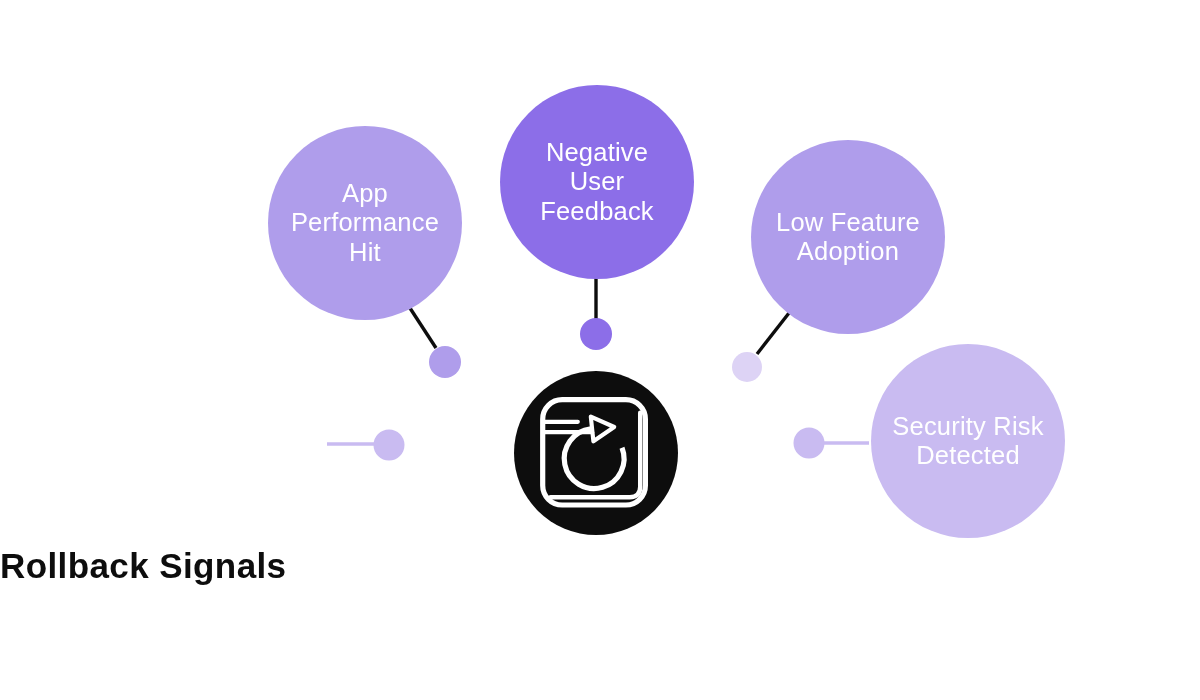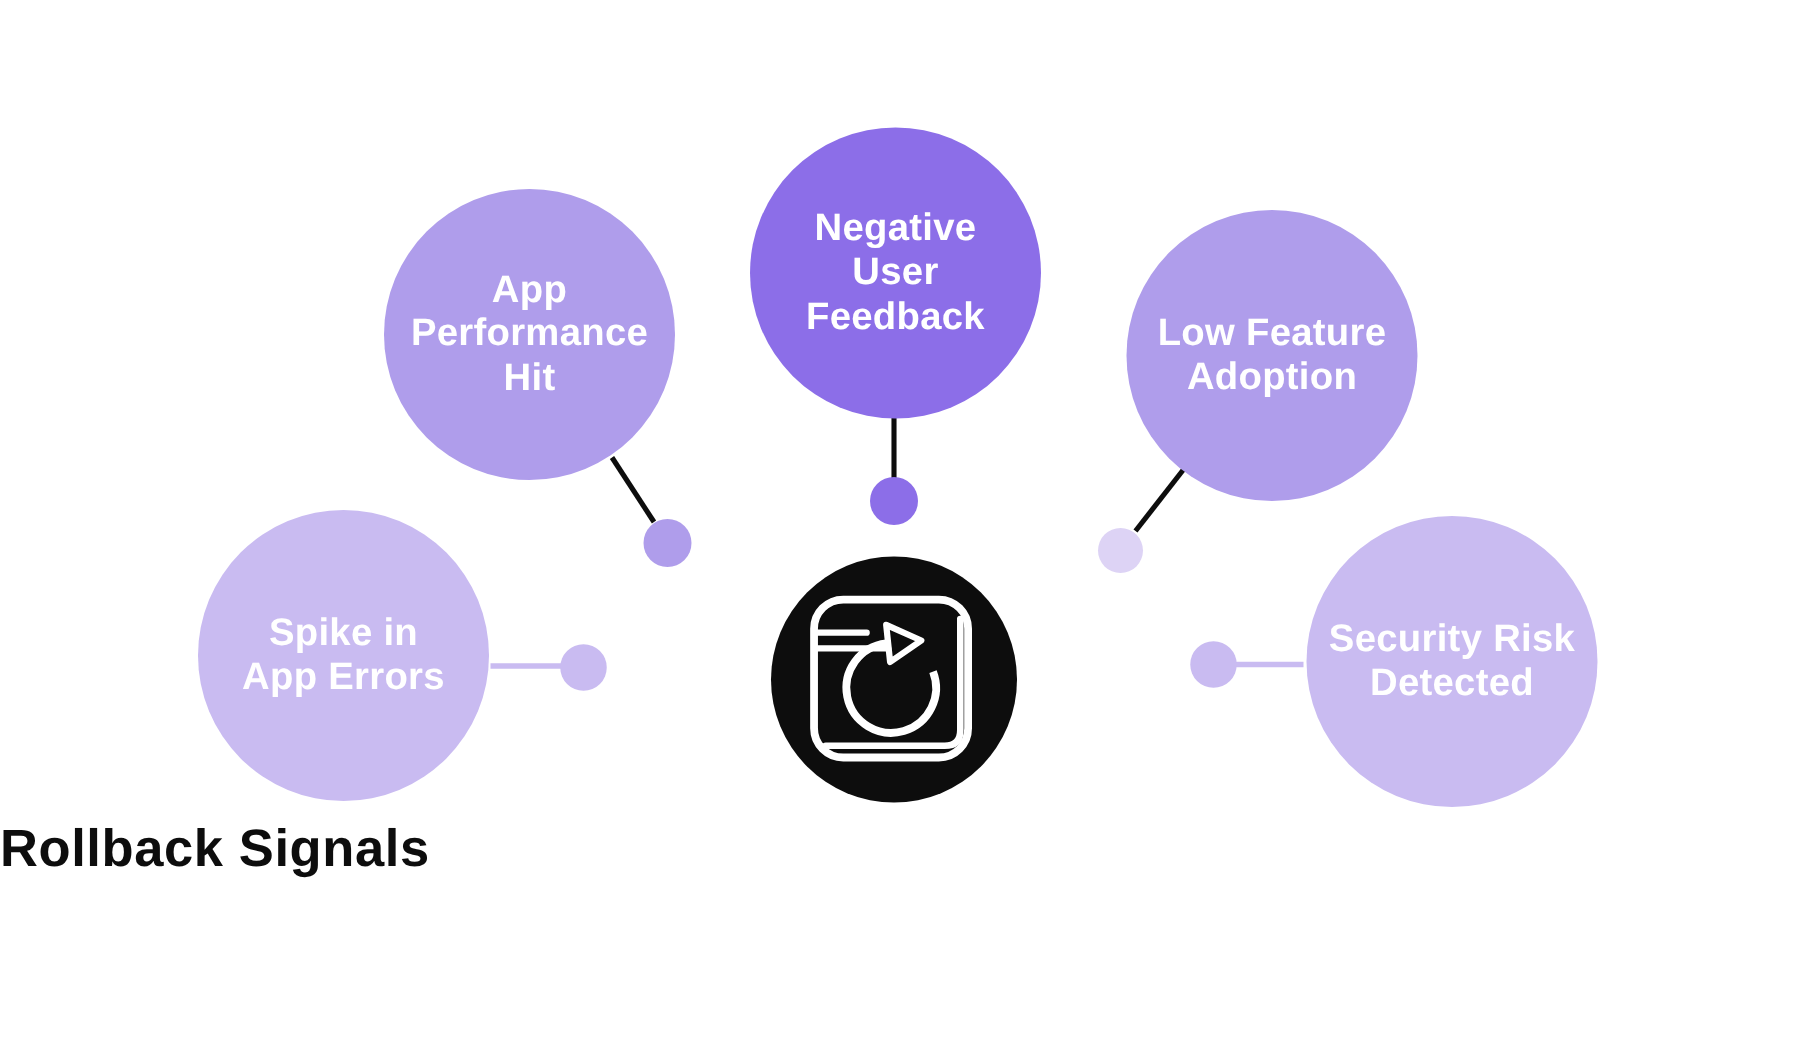--- a/index.html
+++ b/index.html
@@ -12,25 +12,25 @@
   .line-dark{stroke:var(--ink-black,#0d0d0d);stroke-width:3.4;}
   .line-light{stroke:var(--light-purple,#c9bbf1);stroke-width:3.6;}
   .dot-strong{fill:var(--strong-purple,#8c6ee8);}
   .dot-medium{fill:var(--medium-purple,#af9deb);}
   .dot-light{fill:var(--light-purple,#c9bbf1);}
   .dot-pale{fill:var(--pale-lavender,#ddd3f5);}
   .bubble{
     position:absolute;width:194px;height:194px;border-radius:50%;
     display:flex;align-items:center;justify-content:center;
     text-align:center;color:var(--text-white,#ffffff);
-    font-weight:700;font-size:25.5px;line-height:1.14;
+    font-weight:400;font-size:25.5px;line-height:1.14;
     white-space:pre;letter-spacing:0.2px;
   }
   .b-spike{left:132px;top:340px;background:var(--light-purple,#c9bbf1);}
-  .b-perf{left:256px;top:126px;background:var(--medium-purple,#af9deb);}
+  .b-perf{left:268px;top:126px;background:var(--medium-purple,#af9deb);}
   .b-neg{left:500px;top:85px;background:var(--strong-purple,#8c6ee8);}
   .b-low{left:751px;top:140px;background:var(--medium-purple,#af9deb);}
   .b-security{left:871px;top:344px;background:var(--light-purple,#c9bbf1);}
   .hub{
     position:absolute;left:514px;top:371px;width:164px;height:164px;
     border-radius:50%;background:var(--ink-black,#0d0d0d);
     display:flex;align-items:center;justify-content:center;
   }
   .hub svg{width:130px;height:130px;}
   .hub svg *{stroke:var(--text-white,#ffffff);fill:none;}
@@ -52,24 +52,20 @@
     <line x1="327" y1="444" x2="374" y2="444" class="line-light"></line>
     <line x1="823" y1="443" x2="869" y2="443" class="line-light"></line>
 
     <circle cx="596" cy="334" r="16" class="dot-strong"></circle>
     <circle cx="445" cy="362" r="16" class="dot-medium"></circle>
     <circle cx="747" cy="367" r="15" class="dot-pale"></circle>
     <circle cx="389" cy="445" r="15.5" class="dot-light"></circle>
     <circle cx="809" cy="443" r="15.5" class="dot-light"></circle>
   </svg>
 
-  <div class="bubble b-spike">
-    <span>Spike in
-App Errors</span>
-  </div>
 
   <div class="bubble b-perf">
     <span>App
 Performance
 Hit</span>
   </div>
 
   <div class="bubble b-neg">
     <span>Negative
 User

